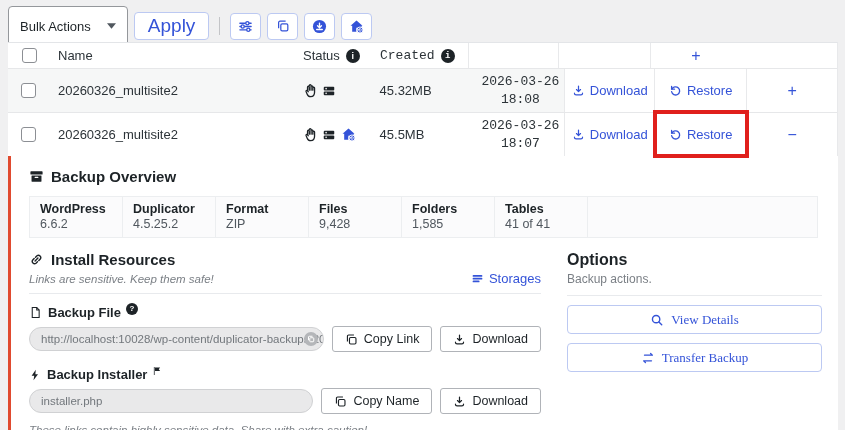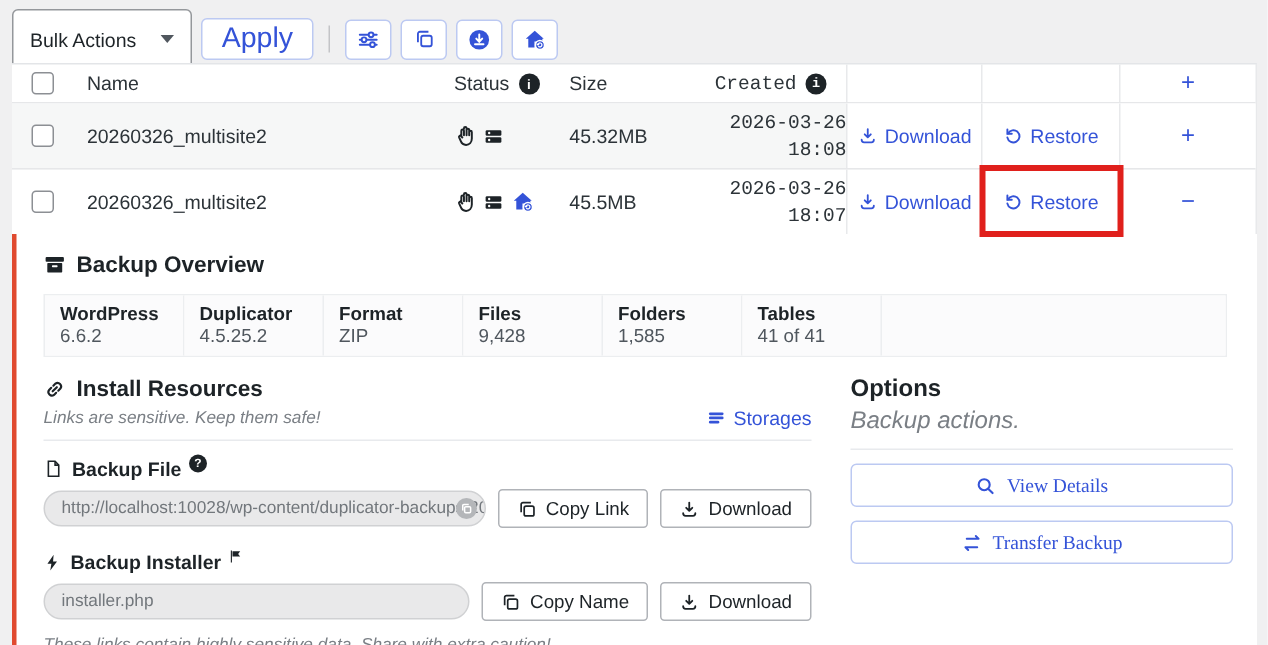--- a/index.html
+++ b/index.html
@@ -45,21 +45,21 @@
   .td-row .c-dl, .td-row .c-rs, .td-row .c-ex,
   .th-row .c-dl, .th-row .c-rs, .th-row .c-ex { border-left: 1px solid #e8e9eb; }
   .row-alt { background: var(--c-row_alt, #f6f7f7); }
   .row-alt .c-dl, .row-alt .c-rs, .row-alt .c-ex { background: #fff; }
   .checkbox { width: 15px; height: 15px; background: #fff; border: 1px solid #8c8f94; border-radius: 3px; cursor: pointer; }
   .hdr-label { display: flex; align-items: center; gap: 6px; color: #2c3338; }
   .badge2 {
     width: 14px; height: 14px; border-radius: 50%; background: #1d2327; color: #fff;
     font-size: 9px; font-weight: 700; display: inline-flex; align-items: center; justify-content: center;
   }
-  .created-cell { flex-direction: column; align-items: flex-end; justify-content: center; line-height: 1.35; }
+  .created-cell { flex-direction: column; align-items: center; justify-content: center; line-height: 1.35; }
   .rowlink { display: flex; align-items: center; gap: 5px; color: var(--c-accent, #3453d8); cursor: pointer; }
   .expand-glyph { color: var(--c-accent, #3453d8); font-size: 16px; cursor: pointer; }
   .status-ic { color: #1d2327; display: inline-flex; }
   .status-ic.blue { color: var(--c-accent, #3453d8); }
   
   .red-box { position: absolute; left: 653px; top: 110px; width: 96px; height: 48px;
              border: 4px solid var(--c-annotation_red, #e0201c); z-index: 6; pointer-events: none; }
   
   .detail { position: absolute; left: 8px; top: 156px; width: 830px; height: 274px; background: #fff;
             border-left: 3px solid var(--c-panel_red, #e04a2f); padding: 12px 16px 0 18px; }
@@ -87,21 +87,21 @@
   .f-input { position: relative; width: 312px; height: 24px; background: var(--c-input_bg, #e9e9ea);
              border: 1px solid #d0d1d3; border-radius: 12px; display: flex; align-items: center;
              padding: 0 24px 0 11px; color: #72777c; font-size: 11.5px; white-space: nowrap; overflow: hidden; cursor: text; }
   .inner-ic { position: absolute; right: 5px; top: 4px; width: 14px; height: 14px; border-radius: 50%;
               background: #b4b6b9; color: #fff; display: flex; align-items: center; justify-content: center; }
   .btn-gray { height: 26px; display: flex; align-items: center; gap: 6px; padding: 0 12px; background: #fff;
               border: 1px solid #b0b3b8; border-radius: 3px; font-size: 12.5px; color: #1d2327;
               font-family: inherit; cursor: pointer; white-space: nowrap; }
   .warn { font-style: italic; font-size: 11.5px; color: #7a7f85; margin-top: 10px; }
   .opt-title { font-size: 16px; font-weight: 700; color: #1d2327; }
-  .opt-sub { font-style: italic; font-size: 16px; color: #7a7f85; margin: 3px 0 9px; }
+  .opt-sub { font-size: 12px; color: #7a7f85; margin: 3px 0 9px; }
   .opt-div { border-top: 1px solid #e8eaed; }
   .btn-opt { margin-top: 9px; width: 100%; height: 29px; display: flex; align-items: center; justify-content: center;
              gap: 7px; background: #fff; border: 1px solid var(--c-accent_border, #bcc9f2); border-radius: 4px;
              color: var(--c-accent, #3453d8); font-size: 13px; font-family: Liberation Serif, serif; cursor: pointer; }
   svg { display: block; }
 </style>
 </head>
 <body>
 
 <div class="stage">
@@ -160,23 +160,20 @@
       <div class="cell c-check">
           <span class="checkbox"></span>
         </div>
       <div class="cell c-name hdr-label">
           <span>Name</span>
         </div>
       <div class="cell c-status hdr-label">
         <span>Status</span>
         <span class="badge2">i</span>
       </div>
-      <div class="cell c-size hdr-label">
-          <span>Size</span>
-        </div>
       <div class="cell c-created hdr-label">
         <span>Created</span>
         <span class="badge2">i</span>
       </div>
       <div class="cell c-dl"></div>
       <div class="cell c-rs"></div>
       <div class="cell c-ex">
           <span class="expand-glyph">+</span>
         </div>
     </div>

